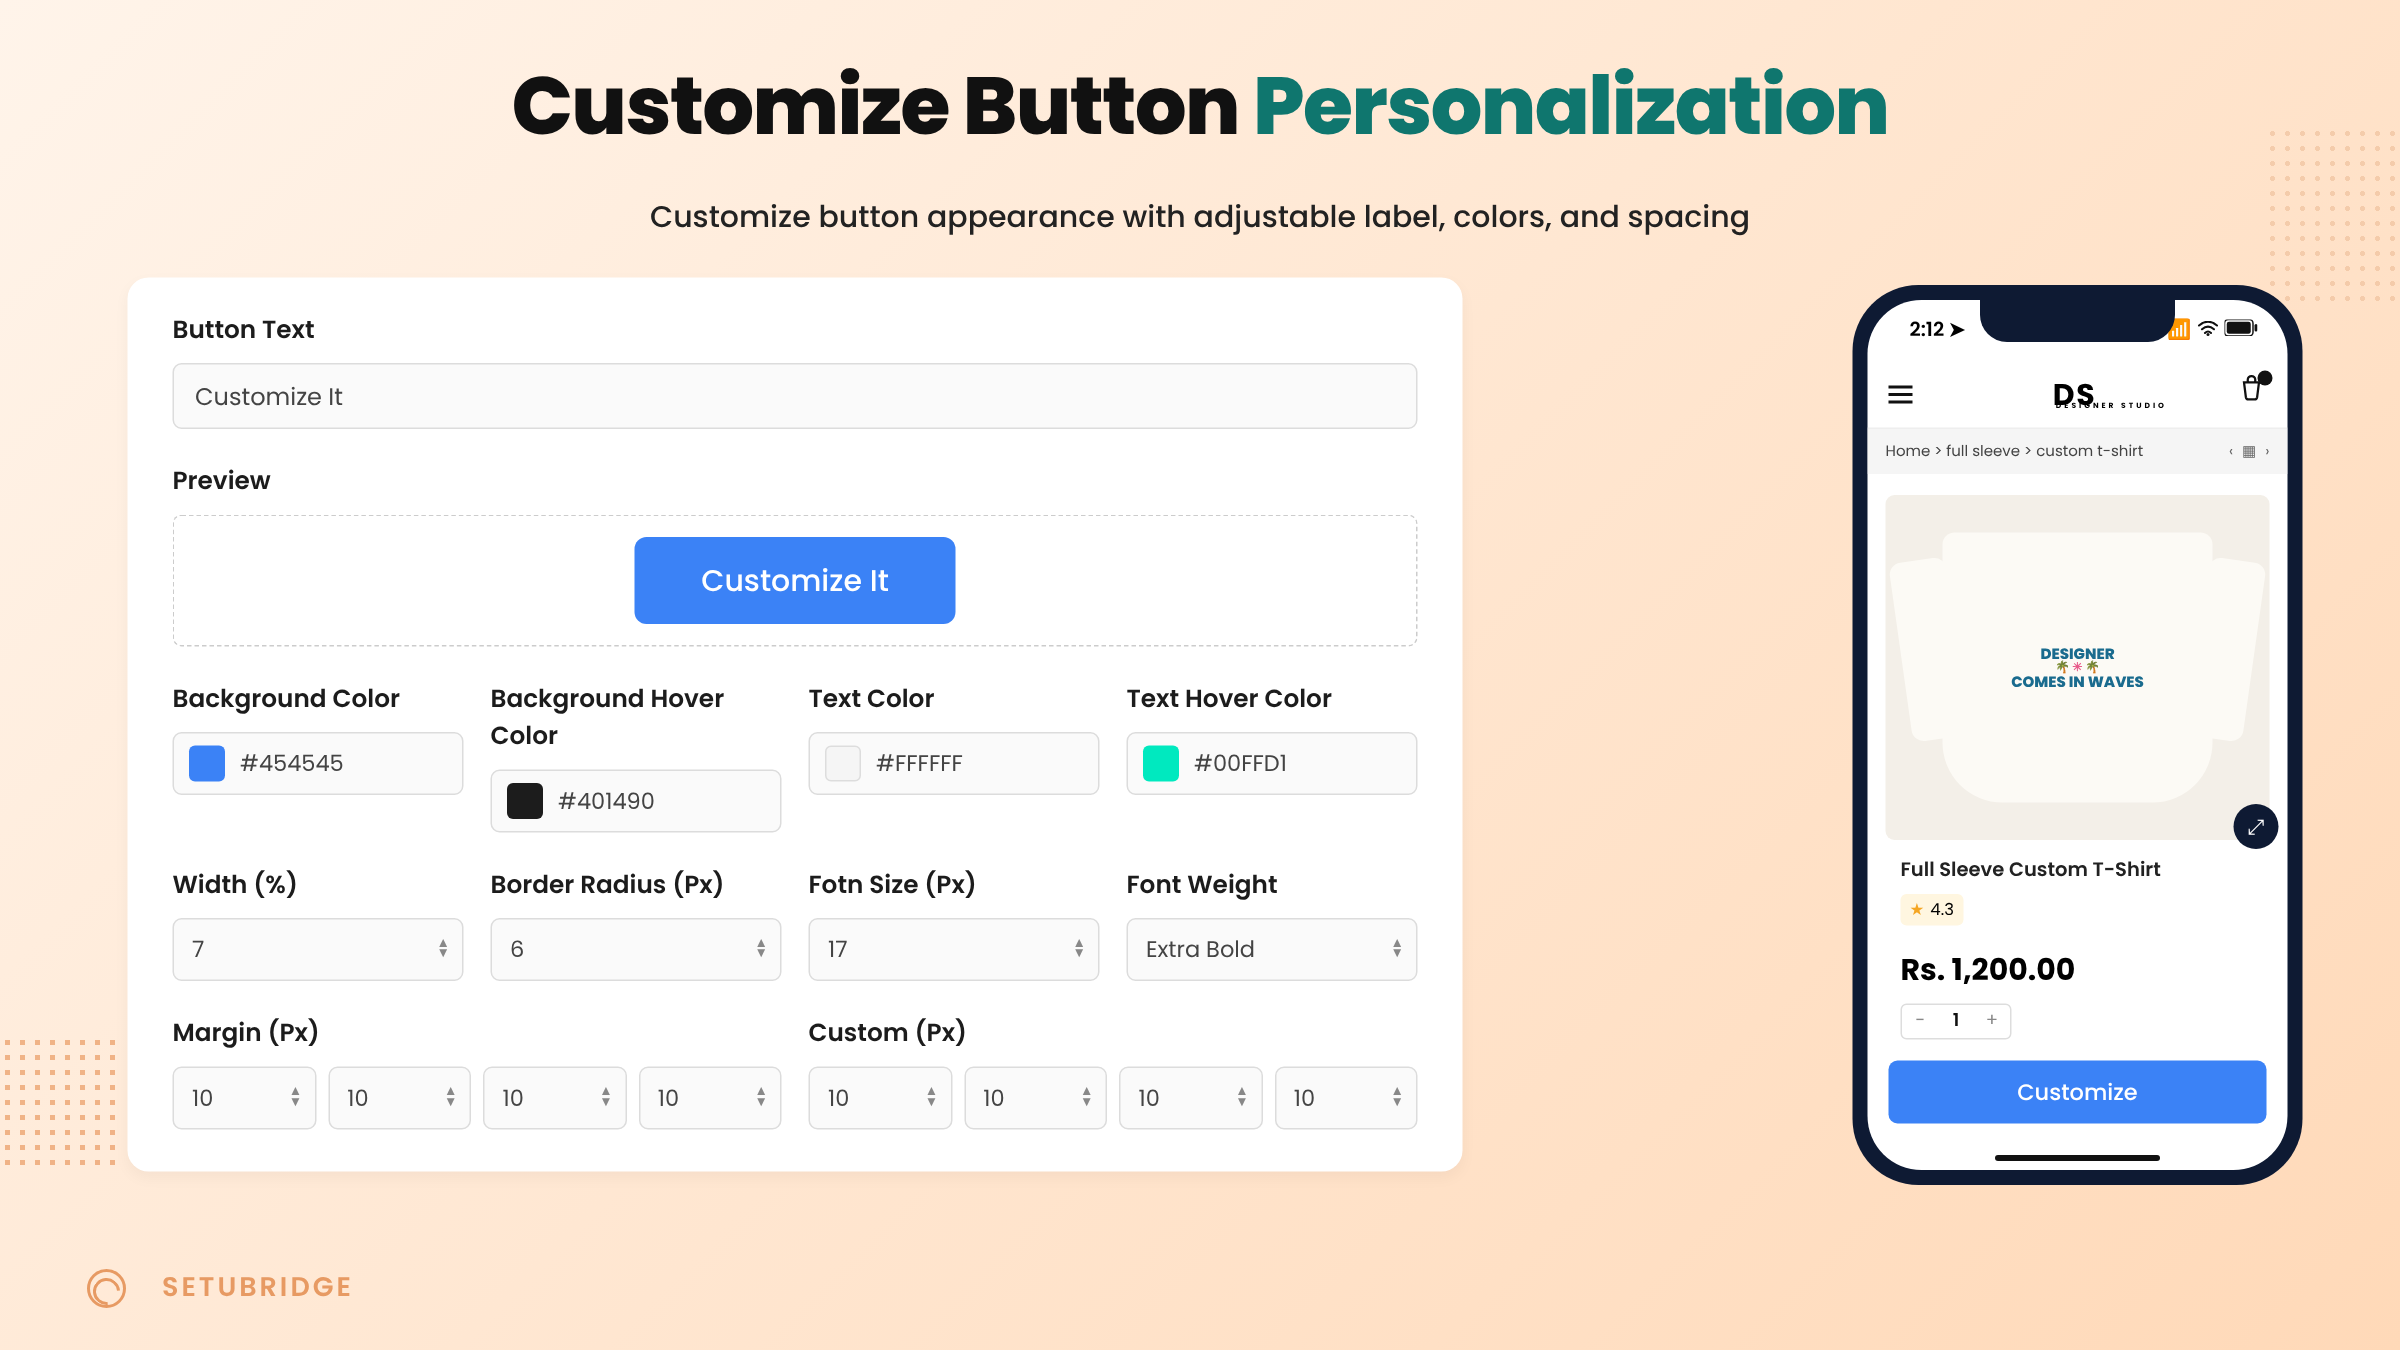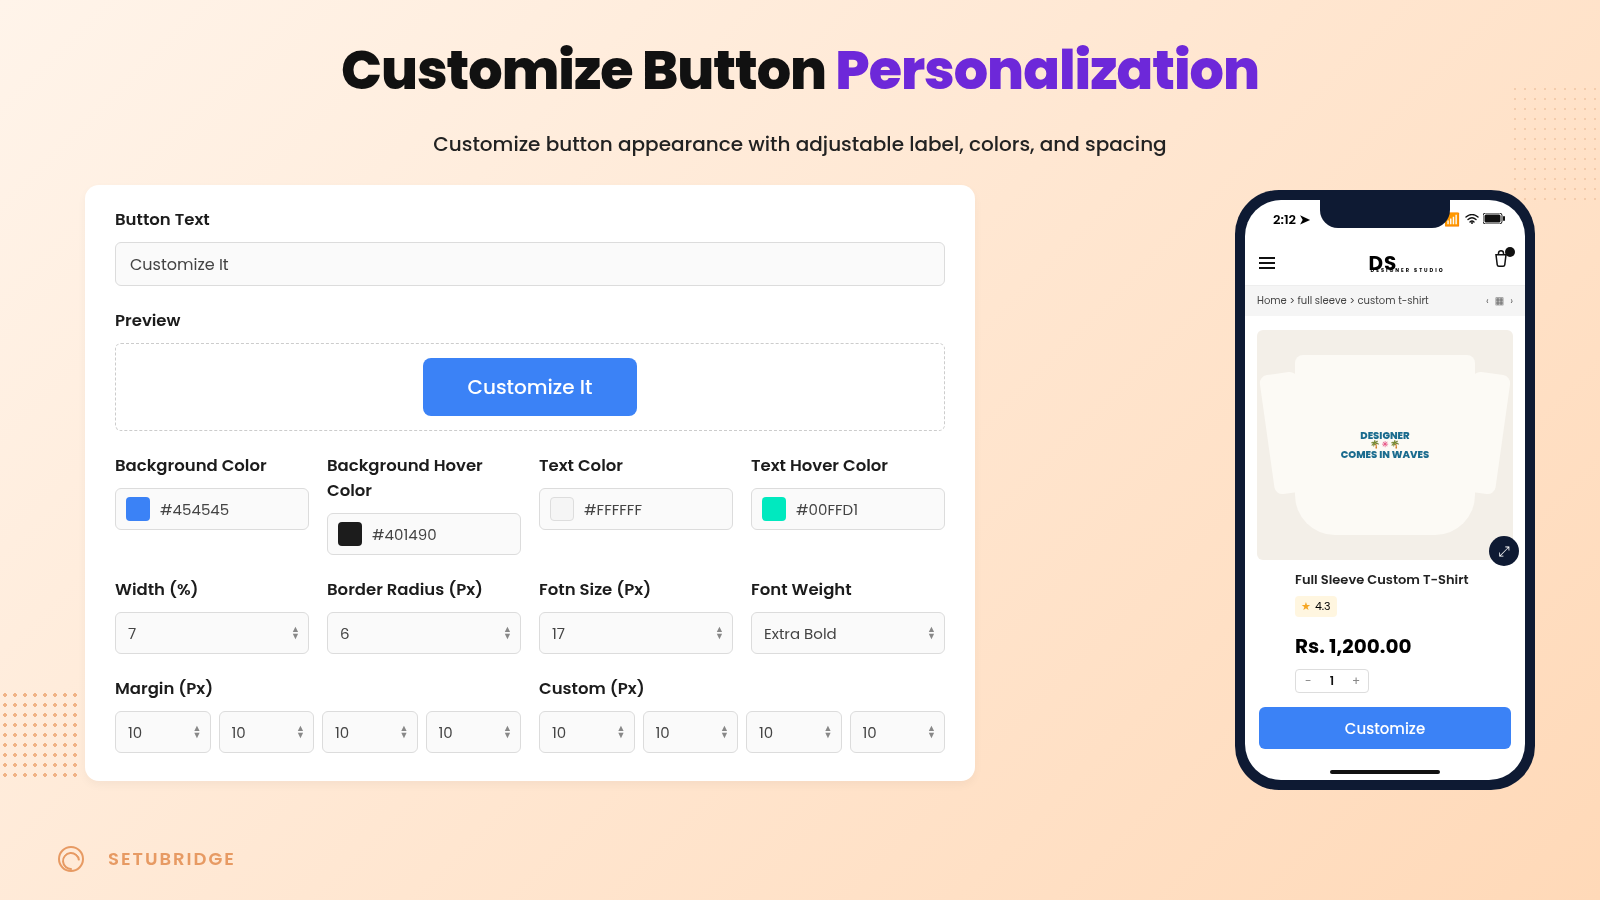--- a/index.html
+++ b/index.html
@@ -3,21 +3,21 @@
 <meta charset="utf-8">
 <style>
 * { box-sizing: border-box; margin: 0; padding: 0; font-family: -apple-system, BlinkMacSystemFont, "Segoe UI", Poppins, sans-serif; }
 body {
   width: 1600px; height: 900px;
   background: linear-gradient(135deg, #fff4ea 0%, #ffd9b8 100%);
   position: relative; overflow: hidden;
 }
 .header { text-align: center; padding-top: 30px; }
 .title { font-size: 54px; font-weight: 800; color: #111; letter-spacing: -1px; }
-.title .accent { color: #6d28d9; }
+.title .accent { color: #0f766e; }
 .subtitle { font-size: 20px; font-weight: 500; color: #222; margin-top: 18px; }
 
 .form-card {
   position: absolute; left: 85px; top: 185px;
   width: 890px; background: #fff; border-radius: 14px;
   padding: 22px 30px 28px; box-shadow: 0 4px 10px rgba(0,0,0,0.04);
 }
 .label { font-size: 16.5px; font-weight: 600; color: #1c1c1c; margin-bottom: 10px; display: block; }
 .text-input {
   width: 100%; height: 44px; border: 1px solid #dcdcdc; border-radius: 6px;
@@ -98,21 +98,21 @@
   position: relative; display: flex; align-items: center; justify-content: center;
 }
 .tshirt::before, .tshirt::after {
   content: ""; position: absolute; top: 18px; width: 38px; height: 120px;
   background: #fcfaf5; border-radius: 8px;
 }
 .tshirt::before { left: -28px; transform: rotate(-8deg); }
 .tshirt::after  { right: -28px; transform: rotate(8deg); }
 .graphic { font-size: 10px; font-weight: 800; color: #1a6b8e; text-align: center; line-height: 1.1; z-index: 1; }
 .fab { position: absolute; right: -6px; bottom: -6px; width: 30px; height: 30px; background: #0e1a33; border-radius: 50%; display:flex;align-items:center;justify-content:center;color:#fff;font-size:14px; }
-.product-meta { padding: 0 10px; margin-left: 40px; }
+.product-meta { padding: 0 22px; }
 .p-title { font-size: 13px; font-weight: 600; color: #222; }
 .rating { display: inline-flex; align-items: center; gap: 4px; background: #fff6e0; border-radius: 4px; padding: 2px 6px; font-size: 11px; margin-top: 6px; }
 .price { font-size: 20px; font-weight: 700; margin-top: 14px; }
 .qty { display: inline-flex; align-items: center; border: 1px solid #ddd; border-radius: 4px; margin-top: 8px; }
 .qty span { width: 24px; height: 22px; display: flex; align-items: center; justify-content: center; font-size: 12px; color: #888; }
 .qty .q { color: #111; font-weight: 600; }
 .customize-btn {
   display: block; width: calc(100% - 28px); margin: 14px 14px 0; height: 42px;
   background: #3b82f6; color: #fff; border: none; border-radius: 6px;
   font-size: 15px; font-weight: 500; cursor: pointer;

